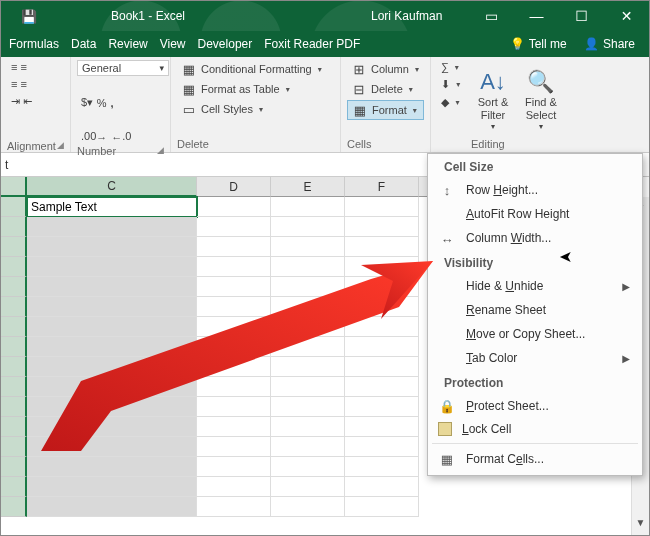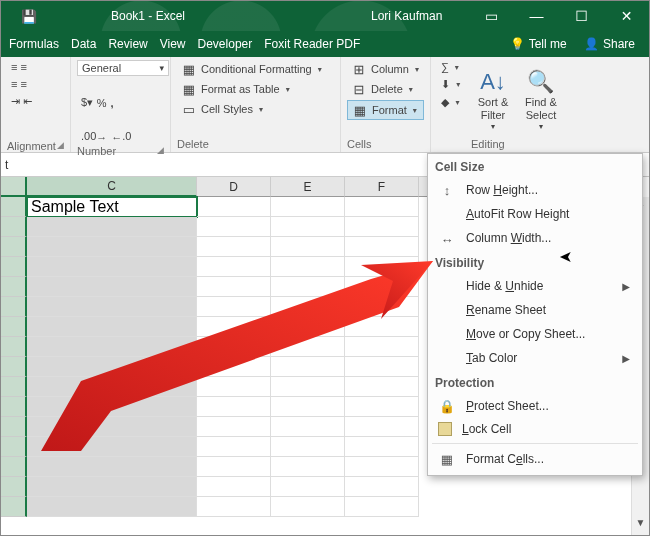--- a/index.html
+++ b/index.html
@@ -21,28 +21,28 @@
   .bigbtn { display: flex; flex-direction: column; align-items: center; justify-content: center; width: 44px; padding-top: 4px; font-size: 11px; text-align:center; line-height:1.2;}
   .bigbtn .ico { width: 28px; height: 28px; font-size: 22px; }
   .caret::after { content: "▾"; font-size: 8px; margin-left: 2px; color: #555; }
   .launch { font-size: 9px; color: #888; align-self: flex-end; margin: -14px 0 2px 0; }
   .fxbar { height: 24px; border-bottom: 1px solid #ccc; background: #fff; display:flex; align-items:center; font-size:12px; color:#333; padding-left:4px;}
   .fxbar .expand { margin-left:auto; width:20px; text-align:center; color:#666;}
   .sheet { position: relative; background: #fff; }
   .colheads { display: flex; height: 20px; font-size: 12px; color: #333; }
   .colh { border-right: 1px solid #ccc; border-bottom: 1px solid #999; display:flex; align-items:center; justify-content:center; background:#e6e6e6; }
   .colh.sel { background:#bfd7c6; border-bottom: 2px solid #1a7a45;}
-  .rowline { display:flex; height:20px; font-size:16px;}
+  .rowline { display:flex; height:20px; font-size:12px;}
   .rowh { width:26px; border-right:1px solid #999; border-bottom:1px solid #ccc; background:#e6e6e6; display:flex; align-items:center; justify-content:center; color:#333;}
   .rowh.sel { background:#c8dccd; border-right:2px solid #1a7a45;}
   .cell { border-right:1px solid #ddd; border-bottom:1px solid #ddd; padding:0 4px; display:flex; align-items:center; overflow:hidden;}
   .cell.csel { background:#d9d9d9; }
   .cell.active { background:#fff; outline: 2px solid #1a7a45; outline-offset: -1px;}
   .menu { position: absolute; right: 6px; top: 152px; width: 216px; background: #fcfcfc; border: 1px solid #bcbcbc; box-shadow: 2px 3px 8px rgba(0,0,0,0.3); font-size: 12px; color: #333; padding-bottom:4px;}
-  .mhdr { color:#5a5a5a; font-weight:600; padding: 6px 7px 4px; font-size:12px;}
+  .mhdr { color:#5a5a5a; font-weight:600; padding: 6px 16px 4px; font-size:12px;}
   .mitem { display:flex; align-items:center; gap:10px; padding: 4px 12px 4px 10px; position:relative;}
   .mitem .mico { width: 18px; height:16px; display:flex; align-items:center; justify-content:center; font-size:13px; color:#555;}
   .mitem.hover { background:#c5e2f0; outline:1px solid #7fb8d8; outline-offset:-1px;}
   .mitem .sub { margin-left:auto; font-size:10px; color:#555;}
   .msep { height:1px; background:#e0e0e0; margin:3px 4px;}
   u { text-decoration: underline; }
   .arrow { position:absolute; left:40px; top:260px; pointer-events:none; }
   .vscroll { position:absolute; right:0; top:196px; bottom:0; width:18px; background:#f1f1f1; border-left:1px solid #ddd;}
   .vscroll .up, .vscroll .dn { height:18px; text-align:center; font-size:10px; color:#555; background:#f1f1f1;}
   .vscroll .track { position:absolute; top:18px; bottom:18px; left:0; right:0;}

